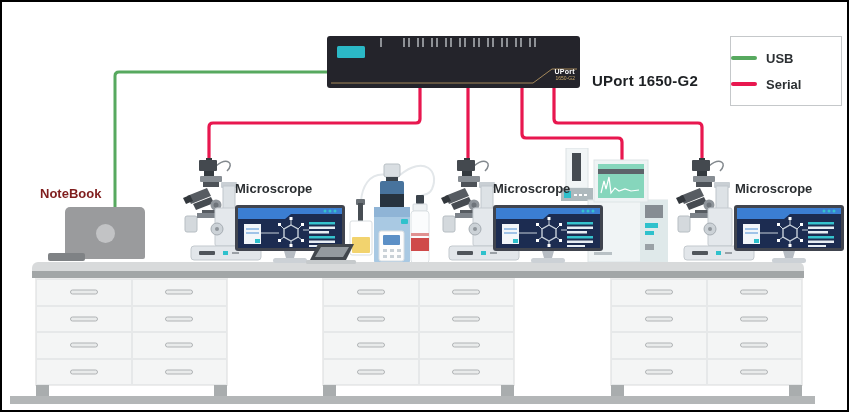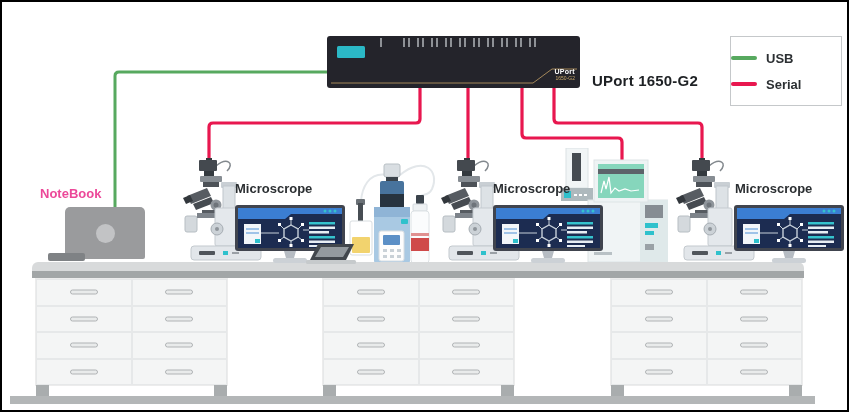--- a/index.html
+++ b/index.html
@@ -30,21 +30,21 @@
     color:#1e2124;z-index:5;letter-spacing:.2px;}
 
   
   #legend{position:absolute;left:728px;top:34px;width:112px;height:70px;
     border:1px solid #c5c8ca;background:#fff;z-index:5;
     display:flex;flex-direction:column;justify-content:center;gap:11px;}
   .legend-row{display:flex;align-items:center;gap:9px;}
   .legend-row span{font-size:13px;font-weight:bold;color:#2c3033;}
 
   
-  .txt-label{position:absolute;font-size:13px;font-weight:600;color:#ec4899;z-index:5;white-space:nowrap;}
+  .txt-label{position:absolute;font-size:13px;font-weight:600;color:#7f1d1d;z-index:5;white-space:nowrap;}
   #notebook-label{left:38px;top:184px;}
 
   
   #laptop-lid{position:absolute;left:63px;top:205px;width:80px;height:52px;background:#9a9b9d;
     border-radius:5px 5px 2px 2px;z-index:2;}
   #laptop-logo{position:absolute;left:31px;top:17px;width:19px;height:19px;border-radius:50%;background:#c2c3c5;}
   #laptop-base{position:absolute;left:46px;top:251px;width:37px;height:8px;background:#7f8285;border-radius:2px;z-index:2;}
 
   
   .station{position:absolute;top:156px;width:172px;height:108px;z-index:3;}

